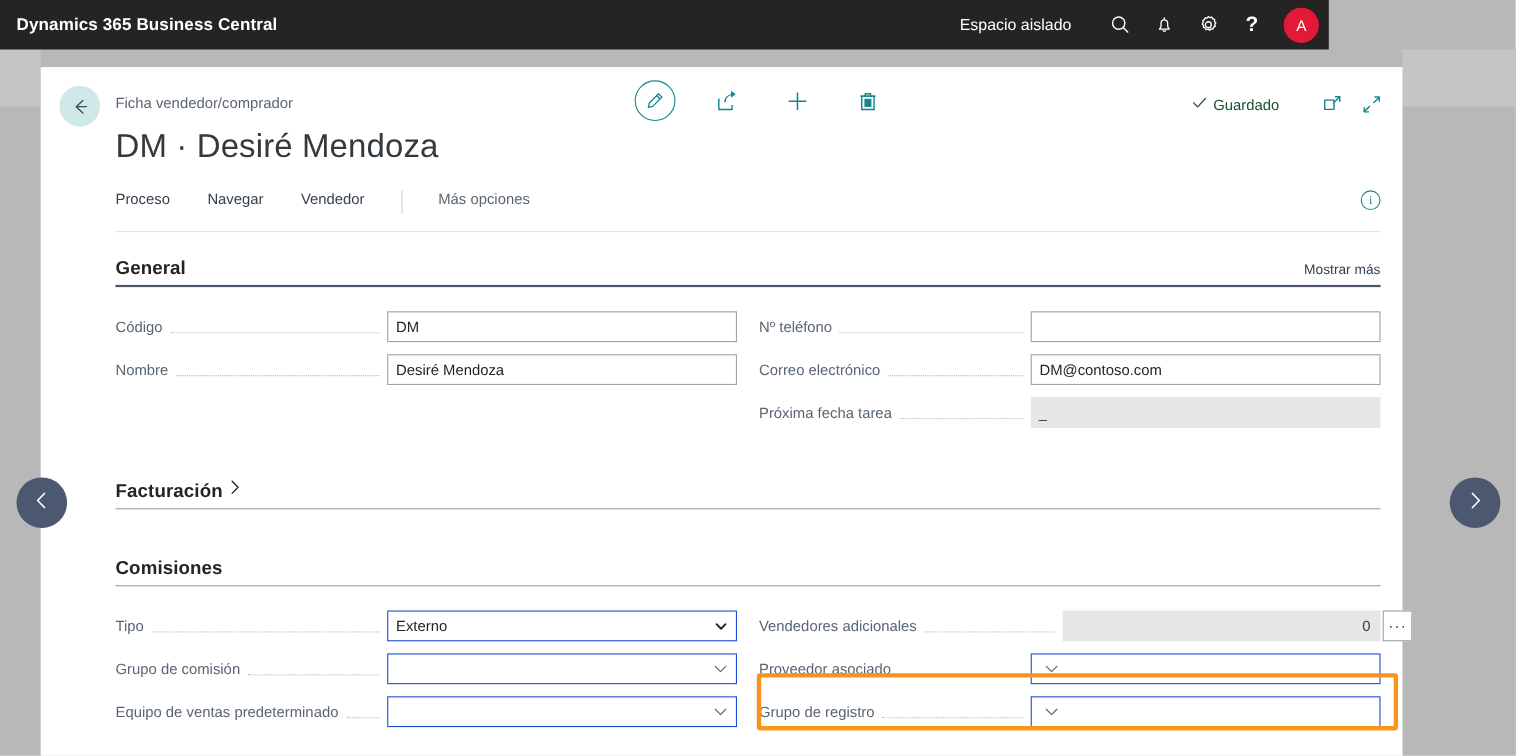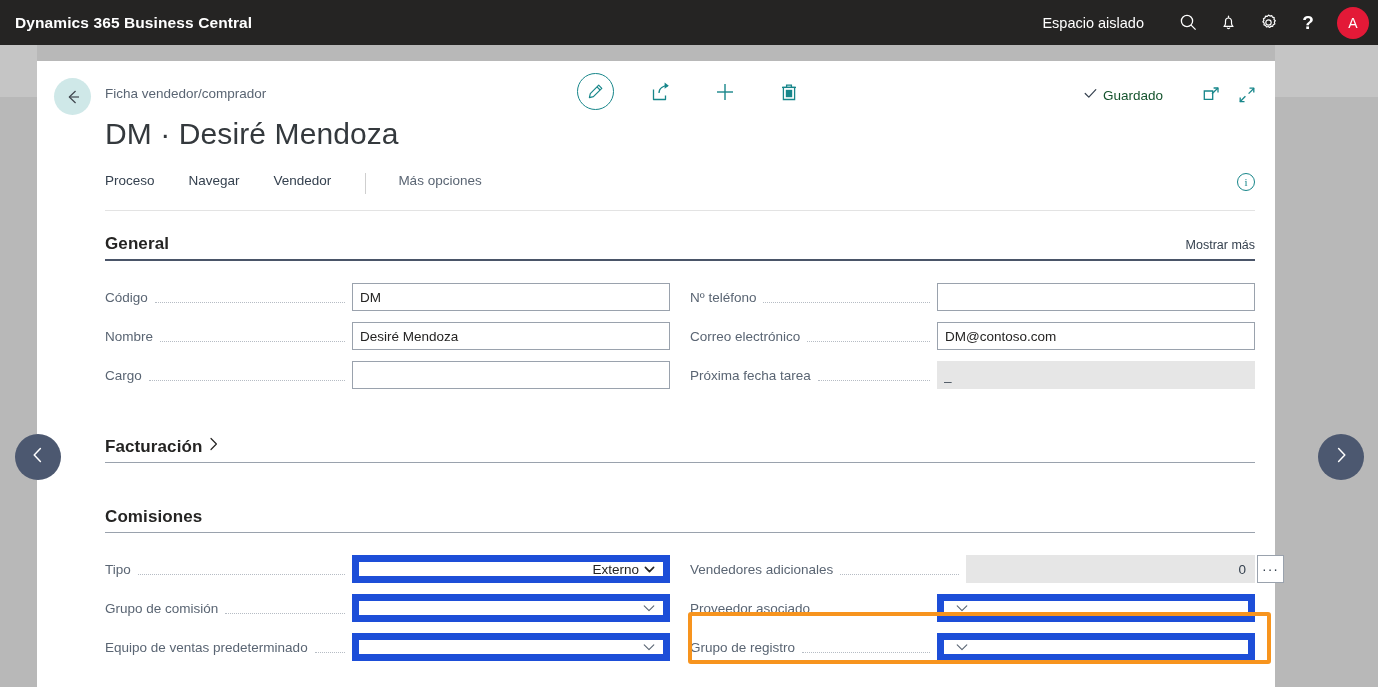--- a/index.html
+++ b/index.html
@@ -17,21 +17,21 @@
     position: relative;
     width: 1378px;
     height: 687px;
     background: #b8b8b8;
   }
 
   
   .topbar {
     position: absolute;
     top: 0; left: 0;
-    width: 1378px; height: 45px;
+    width: 1208px; height: 45px;
     background: #252423;
     display: flex;
     align-items: center;
     z-index: 40;
   }
   .topbar-brand {
     color: #ffffff;
     font-size: 15.5px;
     font-weight: bold;
     margin-left: 15px;
@@ -305,30 +305,29 @@
     background: #e6e6e6;
     border: none;
     color: #35414f;
   }
   .inp.numeric { text-align: right; padding-right: 9px; }
 
   
   .dd {
     width: 100%;
     height: 28px;
-    border: 7px solid #1d4ed8;
+    border: 1px solid #1d4ed8;
     background: #ffffff;
     font-size: 13.5px;
     color: #252423;
     display: flex;
     align-items: center;
     padding: 0 7px;
     cursor: pointer;
     position: relative;
-    text-align: right;
   }
   .dd .dd-val { flex: 1; white-space: nowrap; overflow: hidden; }
   .dd .dd-chev { margin-left: 4px; display: flex; align-items: center; }
 
   
   .assist {
     position: absolute;
     right: -29px; top: 0;
     width: 27px; height: 28px;
     border: 1px solid #9aa2ad;
@@ -512,27 +511,20 @@
           </div>
 
           <div class="row">
             <span class="lbl">Nombre</span>
             <span class="dots"></span>
             <span class="ctl">
               <input class="inp" type="text" value="Desiré Mendoza" style="">
             </span>
           </div>
 
-          <div class="row">
-            <span class="lbl">Cargo</span>
-            <span class="dots"></span>
-            <span class="ctl">
-              <input class="inp" type="text" value="" style="">
-            </span>
-          </div>
 
         </div>
 
         <div class="col">
 
           <div class="row">
             <span class="lbl">Nº teléfono</span>
             <span class="dots"></span>
             <span class="ctl">
               <input class="inp" type="text" value="" style="">

